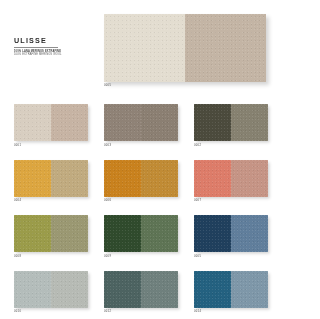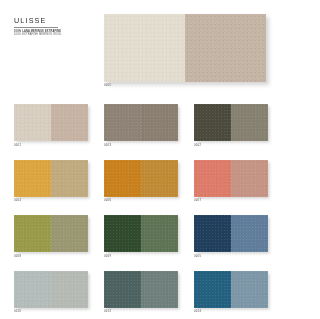--- a/index.html
+++ b/index.html
@@ -9,21 +9,21 @@
     font-family:"Liberation Sans", sans-serif;
     overflow:hidden;
     position:relative;
   }
   .page{position:relative;width:280px;height:319px;background:#fff;}
 
   
   .header{position:absolute;left:14px;top:16px;width:80px;}
   .brand-title{
     font-size:7.2px;letter-spacing:1.15px;color:#2b2b2b;
-    font-weight:400;line-height:9px;white-space:nowrap;
+    font-weight:700;line-height:9px;white-space:nowrap;margin-top:20px;
   }
   .rule{
     width:44px;height:0.6px;background:#8e8e8e;margin:2.2px 0 2.2px 0;
   }
   .comp-line{
     font-size:2.6px;letter-spacing:0.16px;color:#3d3d3d;
     line-height:3.5px;white-space:nowrap;font-weight:700;
   }
   .comp-line.second{color:#5a5a5a;font-weight:400;}
 

